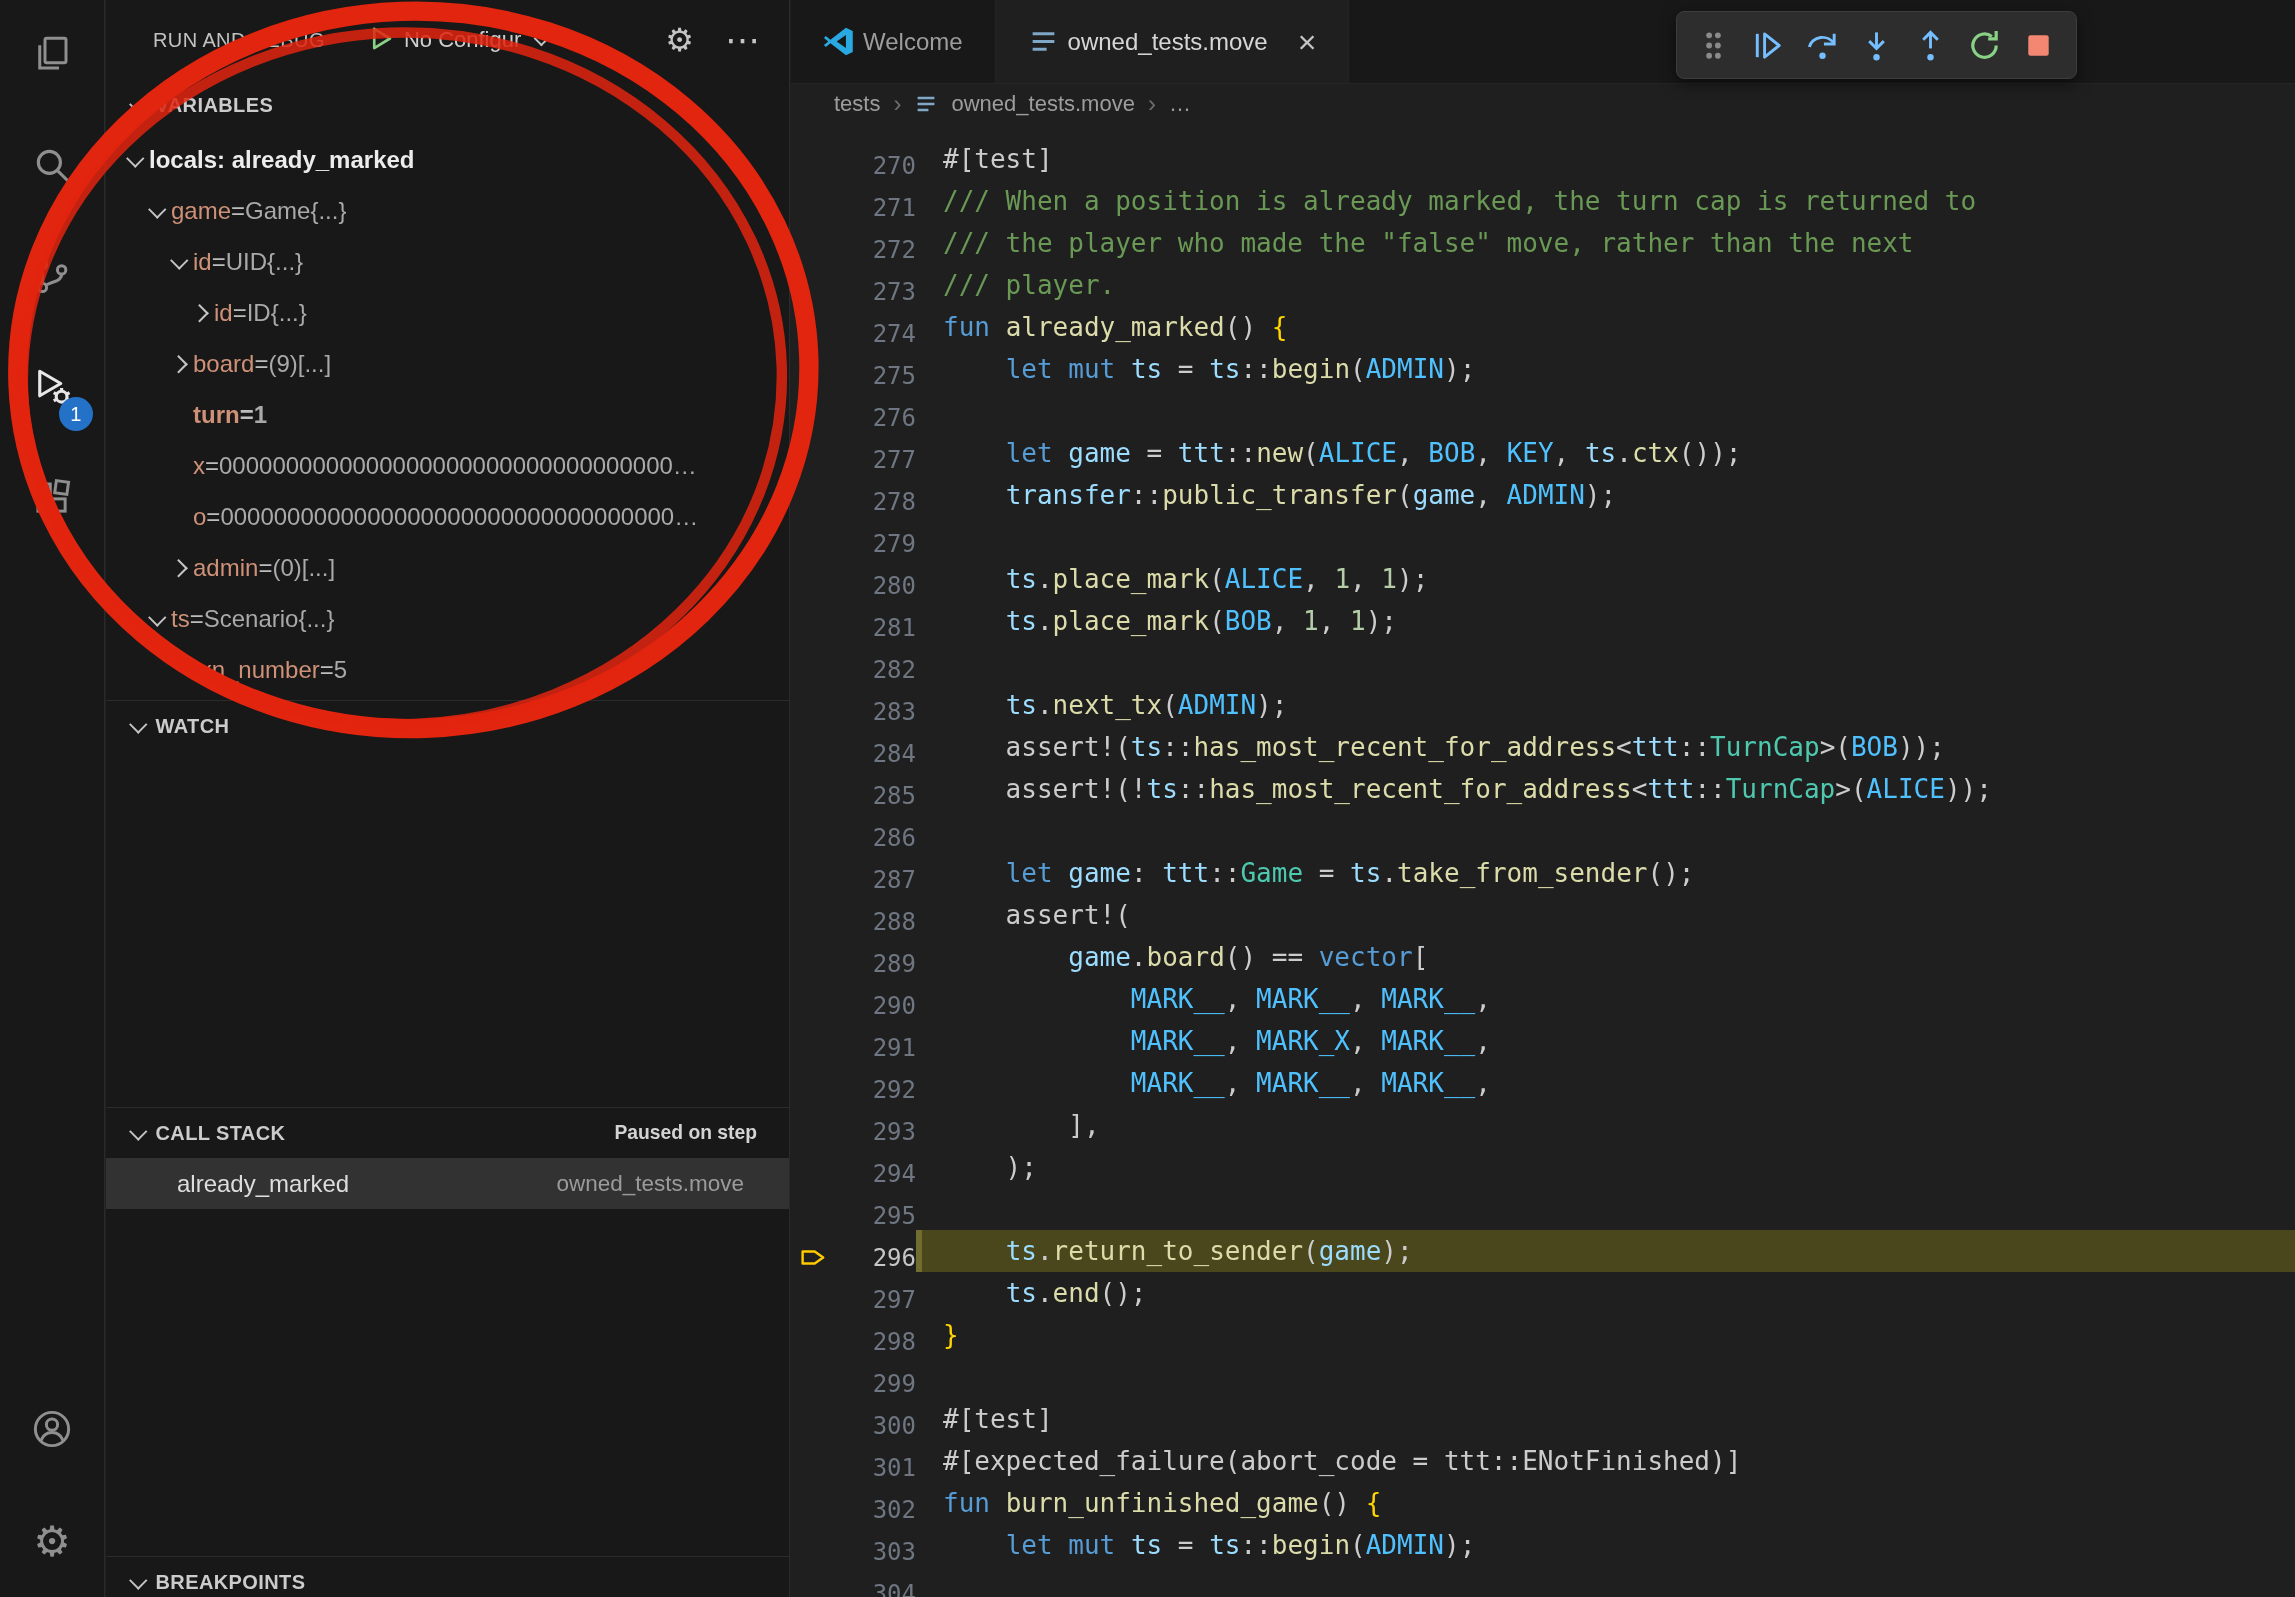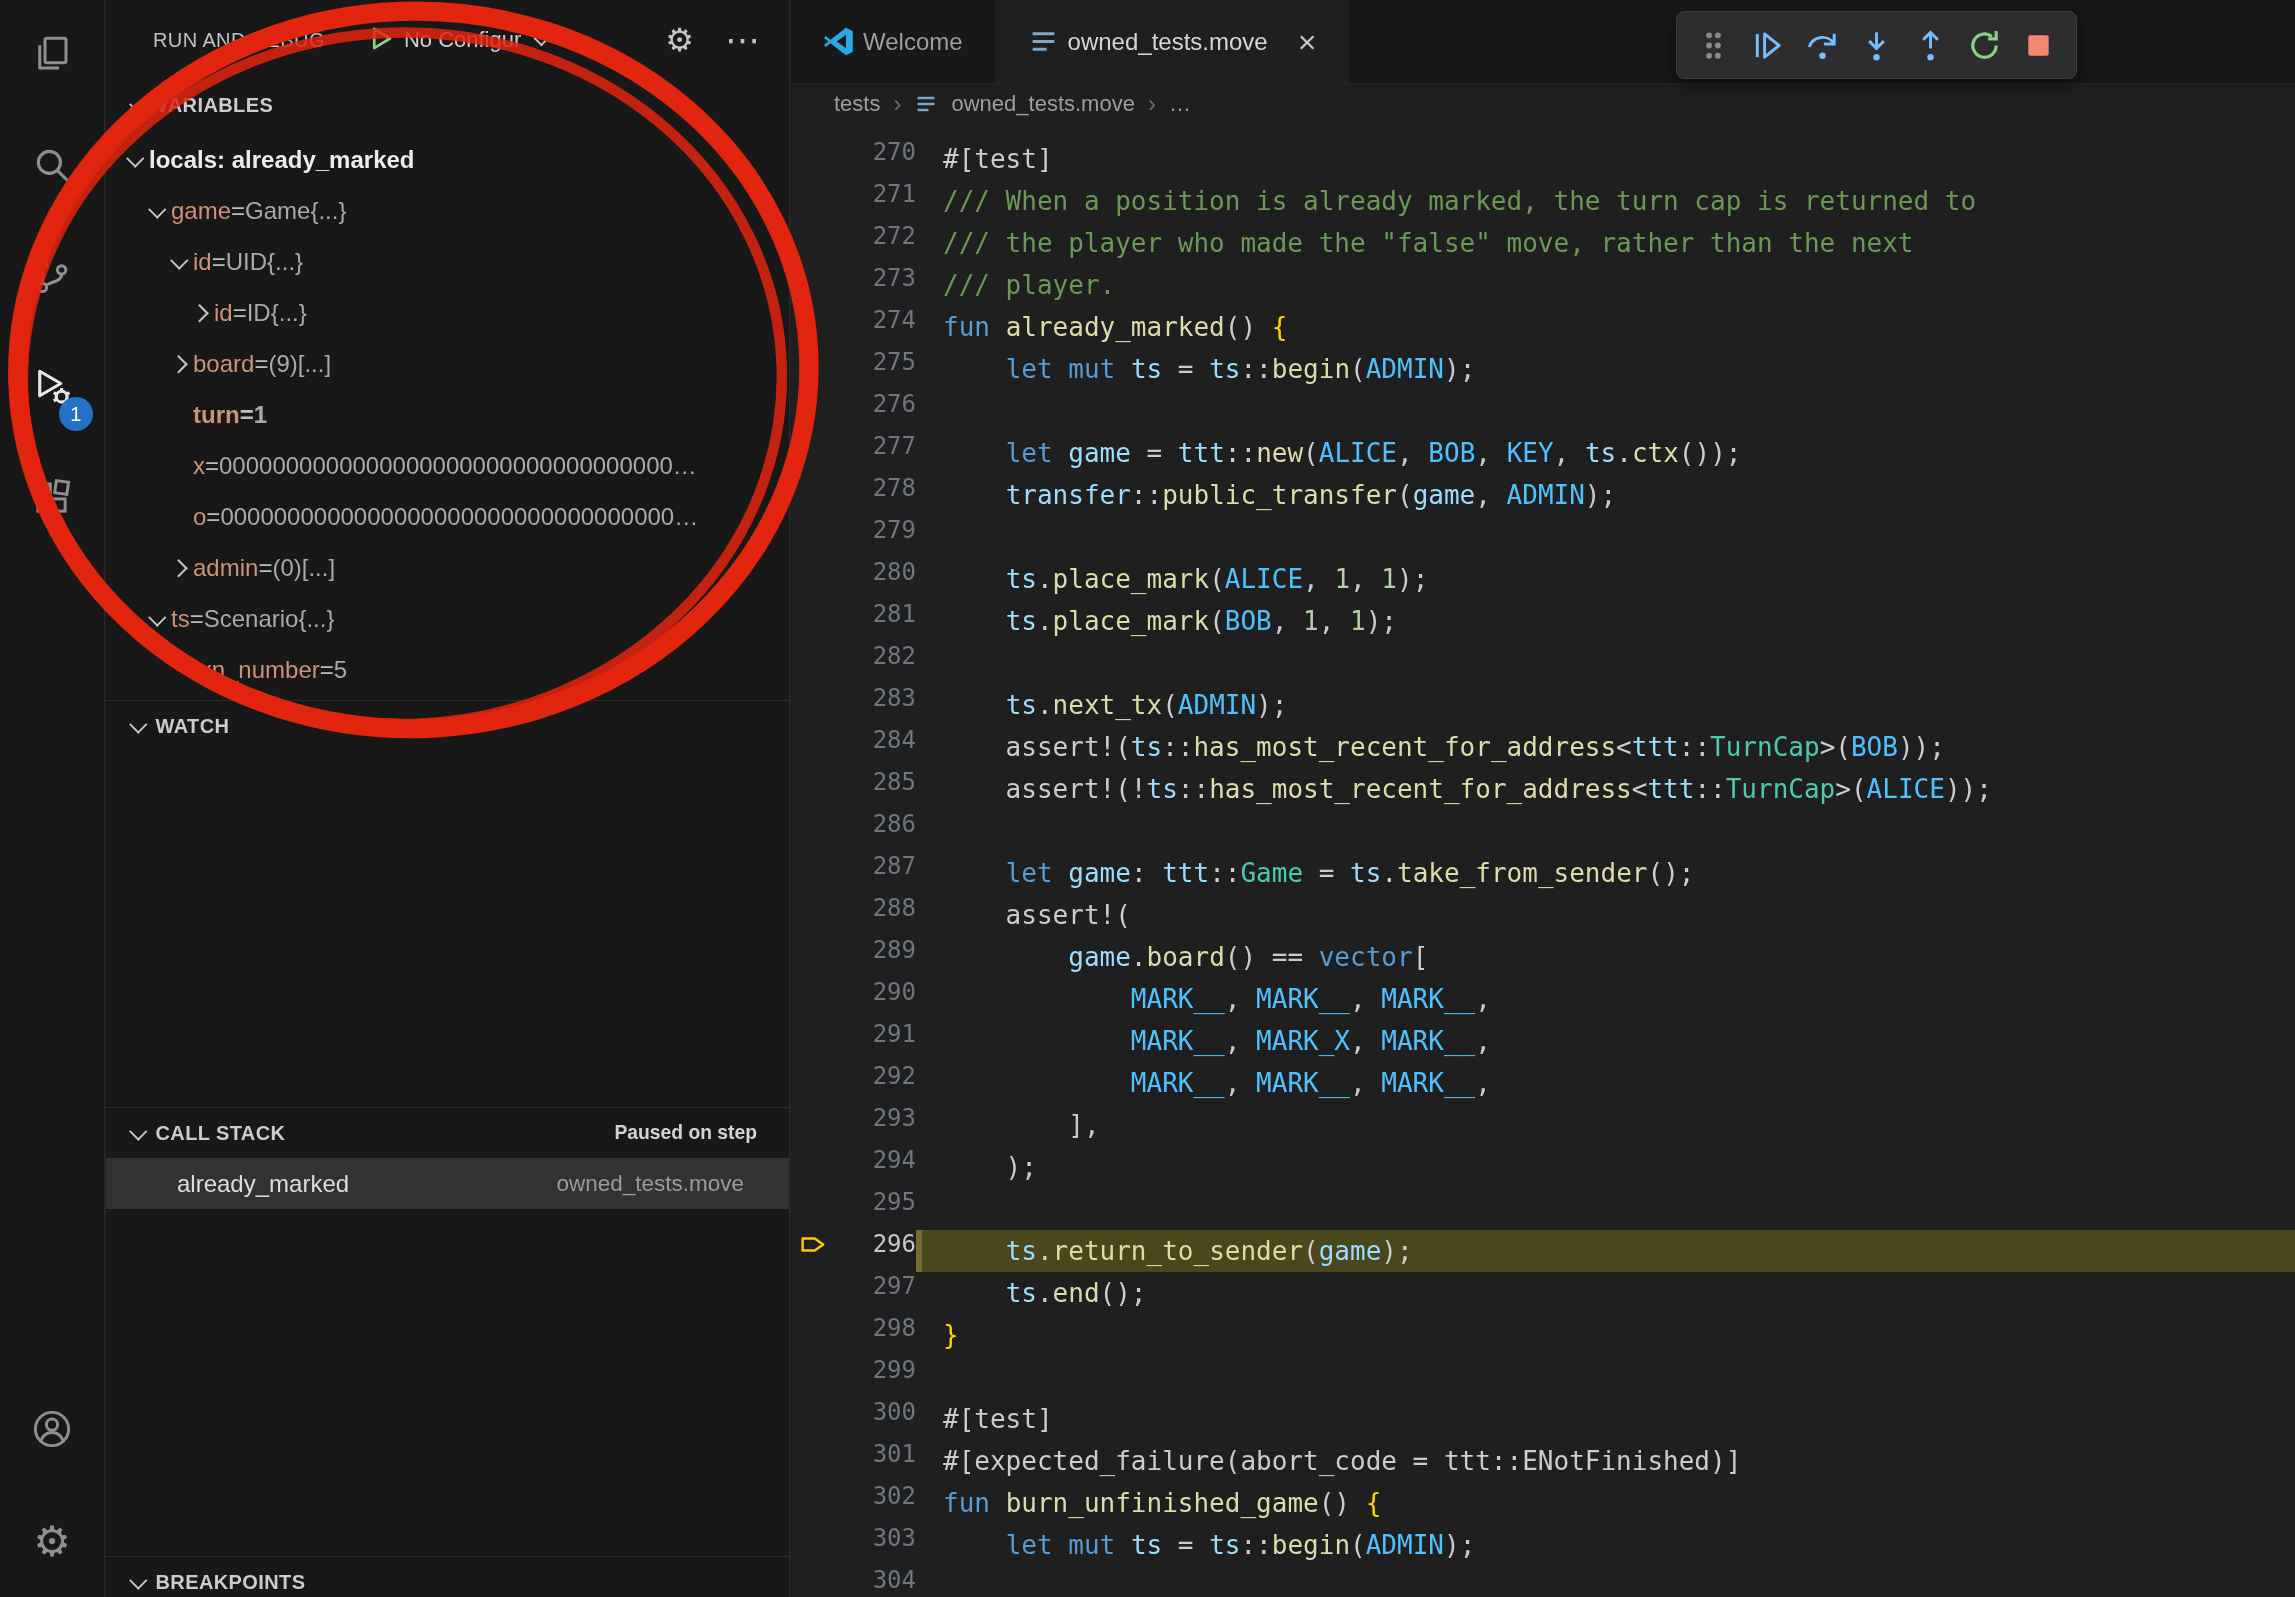--- a/index.html
+++ b/index.html
@@ -65,21 +65,21 @@
   .tab.active{background:#1f1f1f;color:#d6d6d6}
   .tab-icon svg{width:31px;height:31px;display:block}
   .tab-close{font-size:32px;color:#c5c5c5;margin-left:21px;line-height:1}
   .breadcrumbs{position:absolute;top:84px;left:0;right:0;height:39px;display:flex;align-items:center;
     padding-left:43px;gap:13px;font-size:22px;color:#9d9d9d}
   .bc-sep{color:#6e6e6e;font-size:24px}
   .bc-icon svg{width:24px;height:24px;display:block}
 
   .code{position:absolute;top:122px;left:0;right:0;bottom:0;overflow:hidden;padding-top:16px;
     font-family:"DejaVu Sans Mono",monospace}
-  .code-line{height:42px;display:flex;align-items:flex-start}
+  .code-line{height:42px;display:flex;align-items:flex-end}
   .glyph{width:45px;min-width:45px;display:flex;align-items:center;justify-content:center}
   .lnum{width:80px;min-width:80px;text-align:right;font-size:24px;color:#6e7681}
   .ltext{flex:1;height:42px;line-height:42px;padding-left:27px;white-space:pre;font-size:26px}
   .code-line.current .lnum{color:#c6c6c6}
   .code-line.current .ltext{background:linear-gradient(90deg,var(--current-line-edge) 0 6.4px,var(--current-line-bg) 6.4px)}
   .tk-pl{color:var(--tk-pl)} .tk-kw{color:var(--tk-kw)} .tk-fn{color:var(--tk-fn)}
   .tk-vr{color:var(--tk-vr)} .tk-ct{color:var(--tk-ct)} .tk-ty{color:var(--tk-ty)}
   .tk-nm{color:var(--tk-nm)} .tk-cm{color:var(--tk-cm)} .tk-br{color:var(--tk-br)}
 
   

